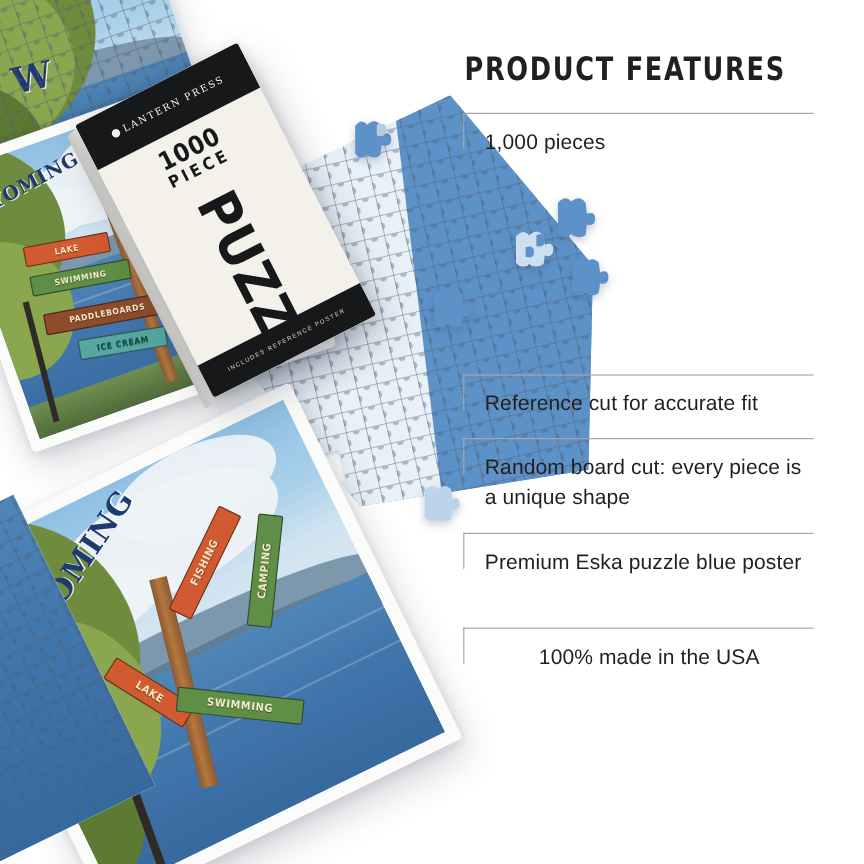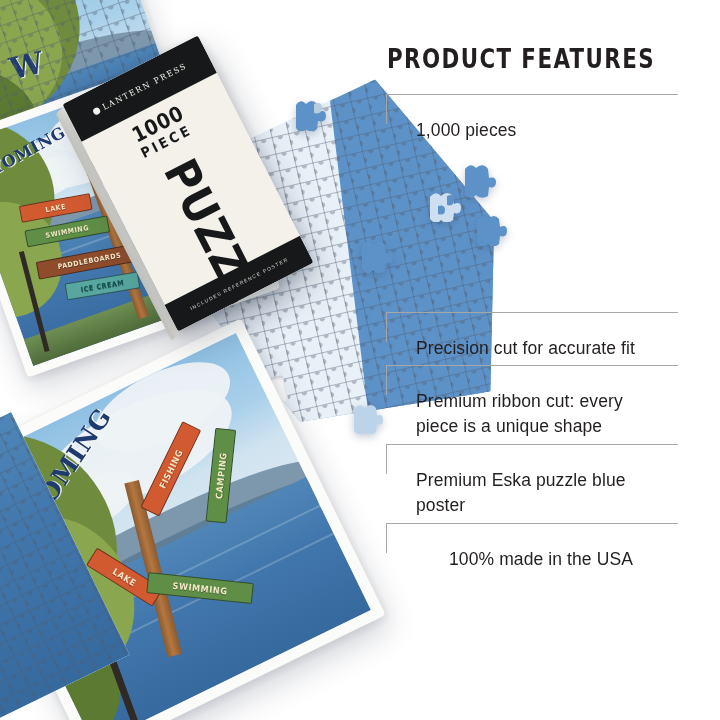--- a/index.html
+++ b/index.html
@@ -18,21 +18,21 @@
     font-weight:700;font-size:27px;line-height:30px;
     letter-spacing:1.6px;color:#231f20;
     transform:scaleX(.88);transform-origin:left center;
     white-space:nowrap;margin:0 0 0 1px;
   }
   .feature-item{position:absolute;left:0;width:292px;}
   .feature-bracket{position:absolute;left:0;top:0;width:292px;height:100%;pointer-events:none;}
   .feature-bracket .h{position:absolute;left:0;top:0;width:292px;height:1px;background:#a7a7a7;}
   .feature-bracket .v{position:absolute;left:0;top:0;width:1px;height:30px;background:#a7a7a7;}
   .feature-text{
-    margin:12px;padding:12px 0 0 18px;
+    margin:0;padding:12px 0 0 18px;
     font-size:17.5px;line-height:25px;color:#231f20;font-weight:400;
     letter-spacing:.1px;
   }
 
   
   #photo{position:absolute;left:-40px;top:-30px;width:470px;height:780px;}
 
   .shadow-soft{position:absolute;border-radius:4px;
     box-shadow:0 14px 30px rgba(40,50,70,.20),0 3px 10px rgba(40,50,70,.12);}
 
@@ -277,29 +277,29 @@
       </div>
       <p class="feature-text">1,000 pieces</p>
     </div>
 
 
     <div class="feature-item" style="top:268px;height:58px;">
       <div class="feature-bracket">
         <span class="h"></span>
         <span class="v"></span>
       </div>
-      <p class="feature-text">Precision cut for accurate fit</p>
+      <p class="feature-text">Reference cut for accurate fit</p>
     </div>
 
     <div class="feature-item" style="top:321px;height:84px;">
       <div class="feature-bracket">
         <span class="h"></span>
         <span class="v"></span>
       </div>
-      <p class="feature-text">Premium ribbon cut: every piece is a unique shape</p>
+      <p class="feature-text">Random board cut: every piece is a unique shape</p>
     </div>
 
     <div class="feature-item" style="top:400px;height:84px;">
       <div class="feature-bracket">
         <span class="h"></span>
         <span class="v"></span>
       </div>
       <p class="feature-text">Premium Eska puzzle blue poster</p>
     </div>
 

